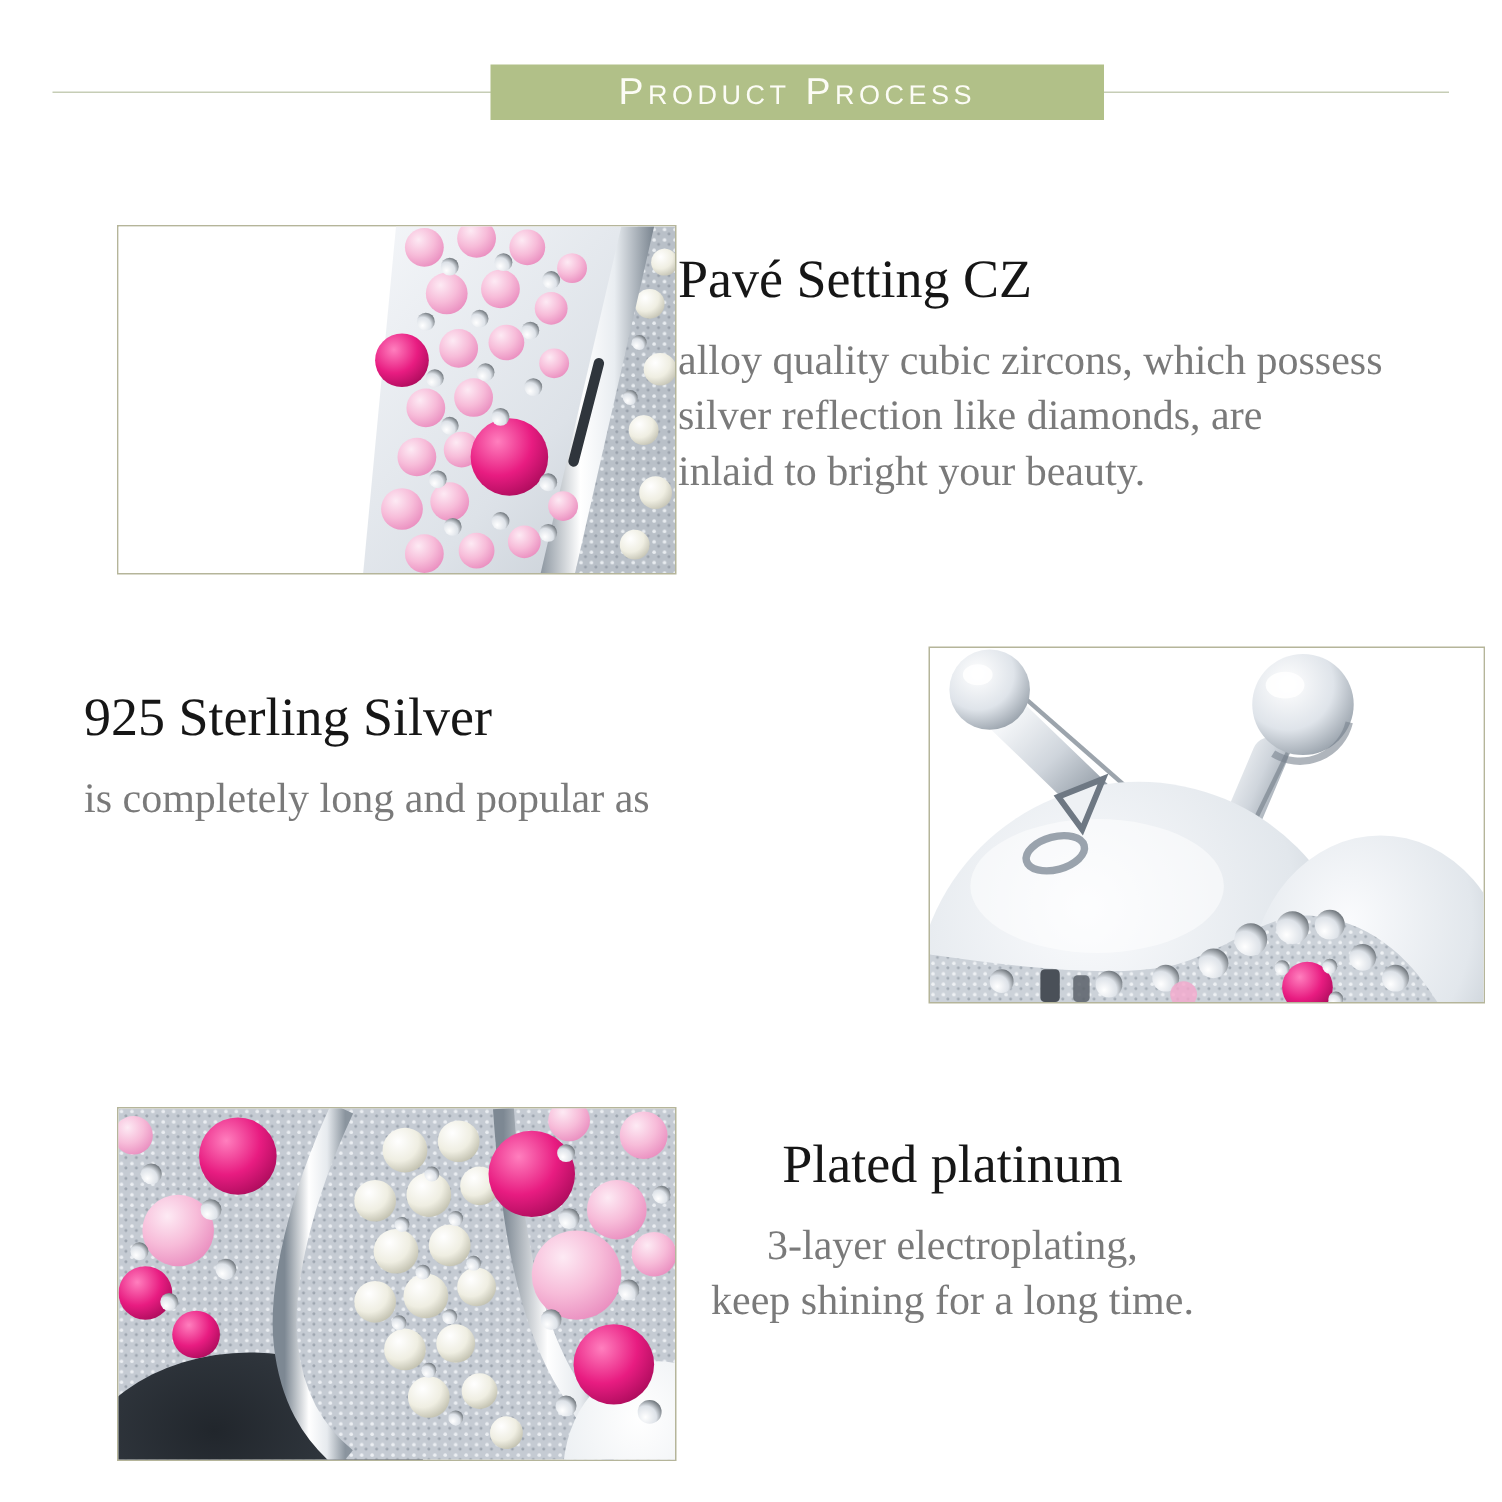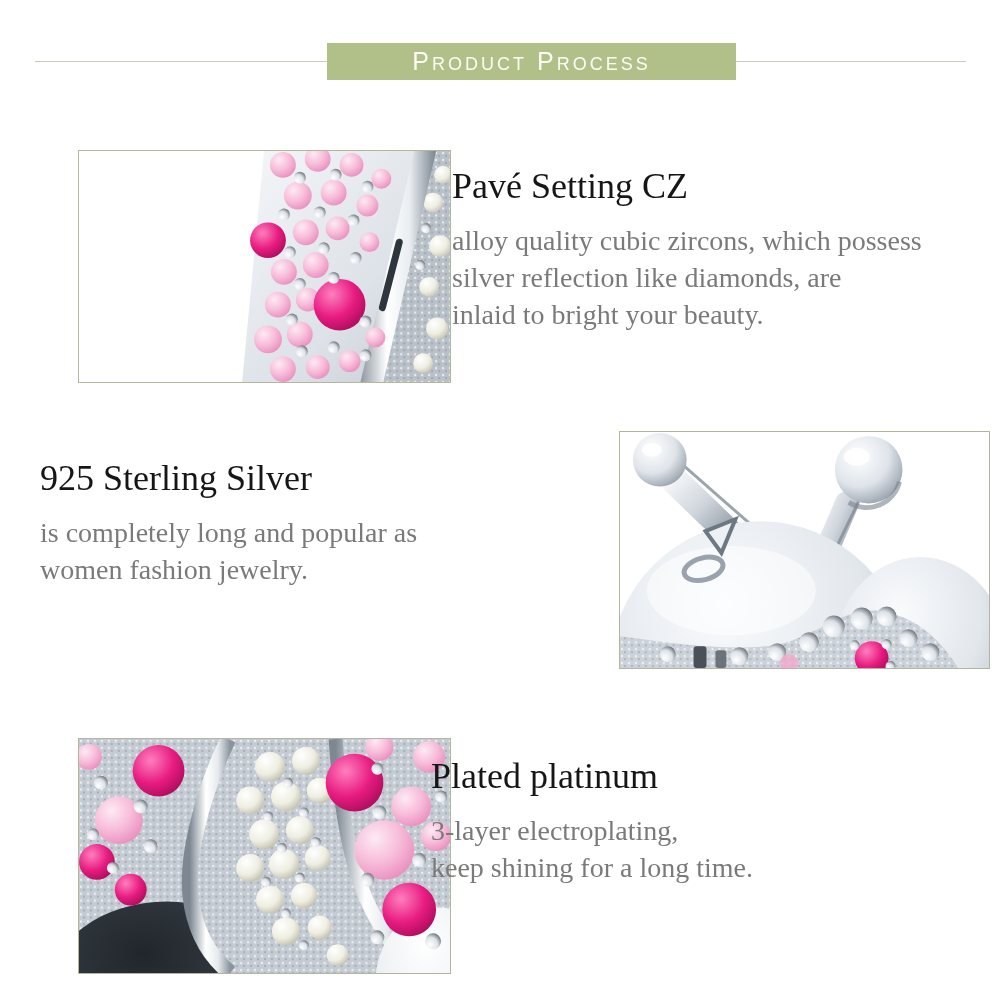--- a/index.html
+++ b/index.html
@@ -35,22 +35,22 @@
   .tb h2{
     margin:0;font-weight:400;font-size:36px;line-height:42px;
     color:var(--title-text,#161616);white-space:nowrap;
   }
   .tb .desc{margin:15px 0 0;}
   .tb .ln{
     display:block;white-space:nowrap;
     font-size:28px;line-height:37px;color:var(--body-text,#7a7a7a);
   }
   .tb-1{left:452px;top:165px;}
-  .tb-2{left:40px;top:457px;}
-  .tb-3{left:431px;top:755px;}
+  .tb-2{left:56px;top:457px;}
+  .tb-3{left:474px;top:755px;text-align:center;}
 </style>
 </head>
 <body>
 
 <div class="page">
 
   <div class="rule"></div>
   <div class="banner">
     <span class="banner-label">Product Process</span>
   </div>
@@ -157,21 +157,20 @@
       <span class="ln">alloy quality cubic zircons, which possess</span>
       <span class="ln">silver reflection like diamonds, are</span>
       <span class="ln">inlaid to bright your beauty.</span>
     </p>
   </div>
 
   <div class="tb tb-2">
     <h2>925 Sterling Silver</h2>
     <p class="desc">
       <span class="ln">is completely long and popular as</span>
-      <span class="ln">women fashion jewelry.</span>
     </p>
   </div>
 
   <figure class="fig fig-2">
     <svg viewBox="0 0 371 238" preserveAspectRatio="none">
       <defs>
         <radialGradient id="b-dome" cx="0.38" cy="0.28" r="0.85">
           <stop offset="0" stop-color="#fafbfd"></stop>
             <stop offset="0.55" stop-color="#e2e7ec"></stop>
             <stop offset="0.85" stop-color="#bdc5cd"></stop>

